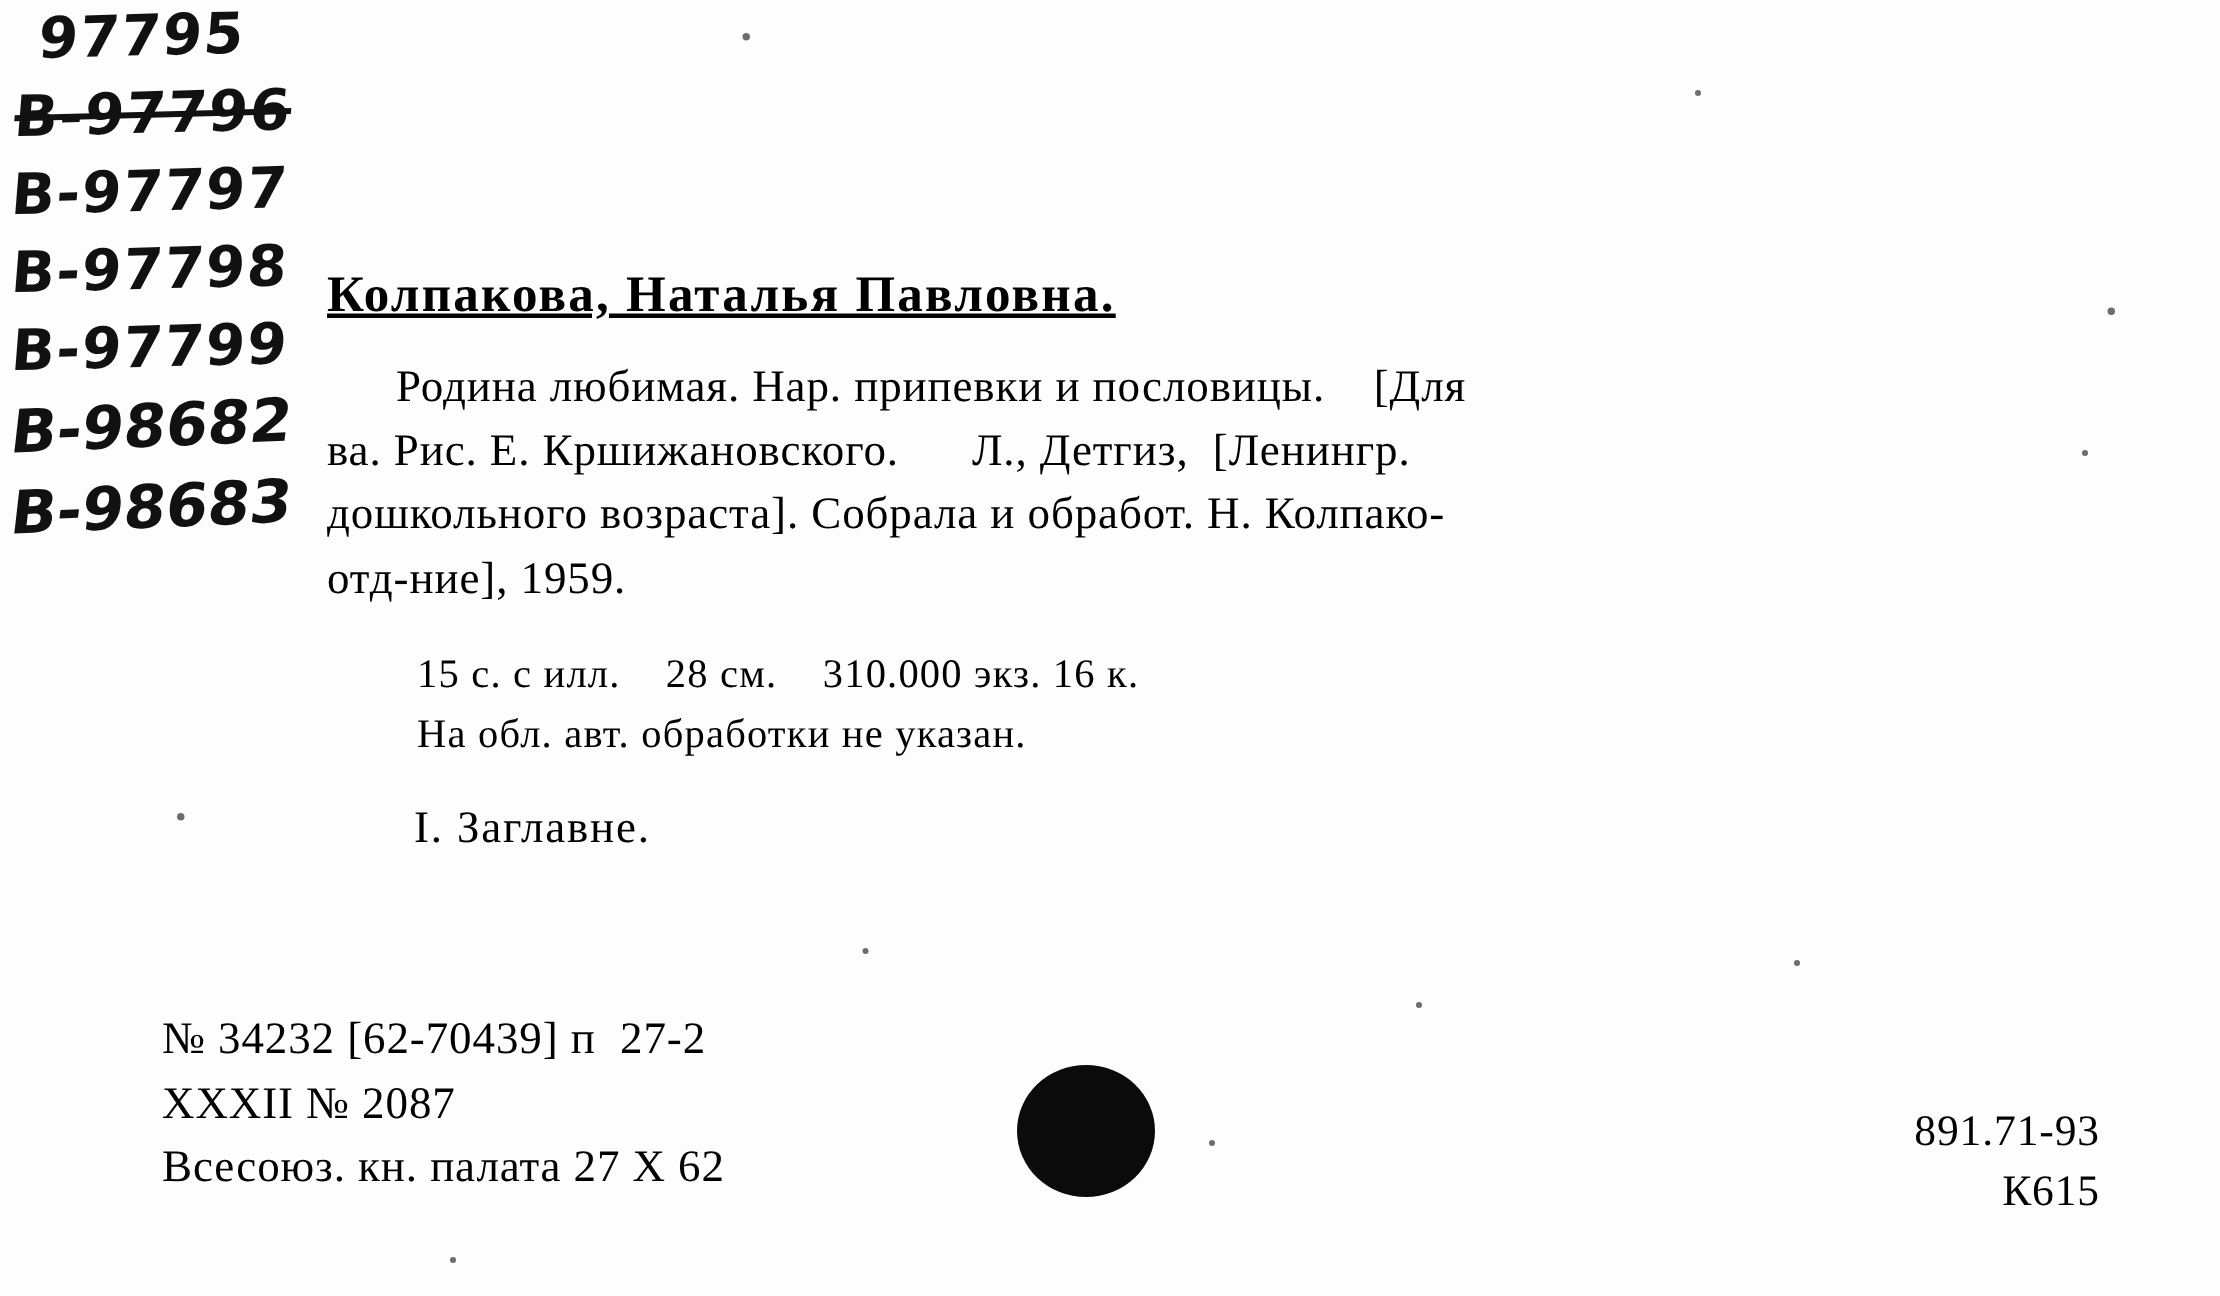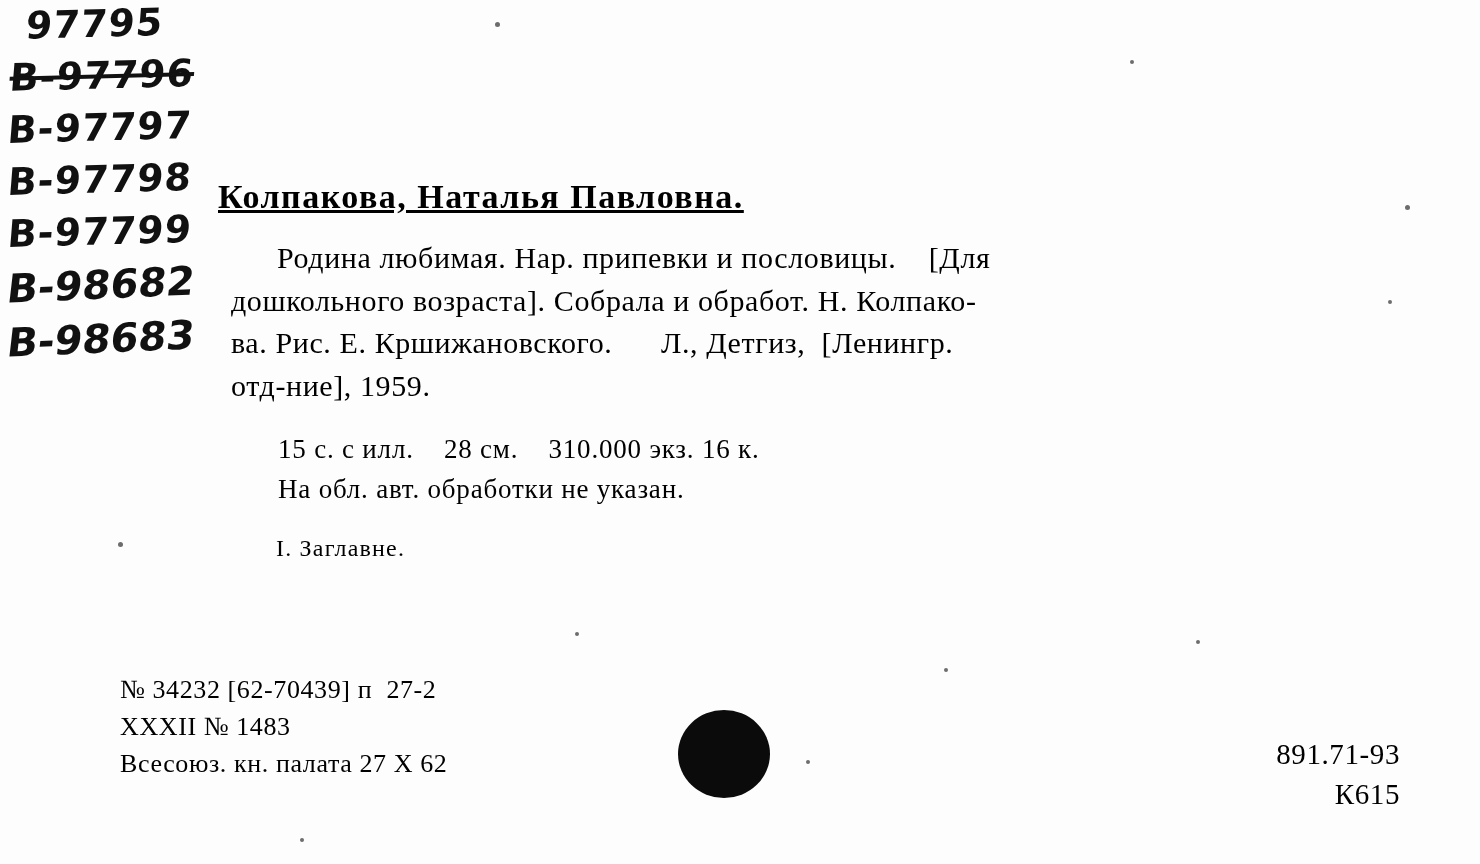--- a/index.html
+++ b/index.html
@@ -73,51 +73,51 @@
     font-size: 34px;
     letter-spacing: 1.5px;
     margin: 0 0 21px 0;
     text-decoration: underline;
   }
   .body-block {
     font-family: "Liberation Serif", serif;
     font-size: 30px;
     line-height: 1.42;
     letter-spacing: 0.6px;
-    margin: 13px;
+    margin: 0;
   }
   .body-block .indent { display: inline-block; width: 46px; }
   .body-line { white-space: pre; }
 
   .phys-block {
     font-family: "Liberation Serif", serif;
     font-size: 27px;
     line-height: 1.45;
     letter-spacing: 0.8px;
     margin: 23px 0 0 60px;
   }
   .phys-line { white-space: pre; }
 
   .tracing {
     position: absolute;
     left: 276px;
     top: 535px;
     font-family: "Liberation Serif", serif;
-    font-size: 24px;
+    font-size: 30px;
     letter-spacing: 1.2px;
     text-align: right;
   }
 
   
   .footer-left {
     position: absolute;
-    left: 120px;
+    left: 108px;
     top: 672px;
     font-family: "Liberation Serif", serif;
-    font-size: 26px;
+    font-size: 30px;
     line-height: 1.42;
     letter-spacing: 0.6px;
   }
   .footer-left div { white-space: pre; }
 
   .footer-right {
     position: absolute;
     right: 80px;
     top: 706px;
     text-align: right;
@@ -157,35 +157,35 @@
     <div class="hw-line hw-4">В-97798</div>
     <div class="hw-line hw-5">В-97799</div>
     <div class="hw-line heavy hw-6">В-98682</div>
     <div class="hw-line heavy hw-7">В-98683</div>
   </div>
 
   <div class="entry">
     <div class="author">Колпакова, Наталья Павловна.</div>
     <div class="body-block">
       <div class="body-line"><span class="indent"></span><span>Родина любимая. Нар. припевки и пословицы.    [Для</span></div>
+      <div class="body-line">ва. Рис. Е. Кршижановского.      Л., Детгиз,  [Ленингр.</div>
       <div class="body-line">дошкольного возраста]. Собрала и обработ. Н. Колпако-</div>
-      <div class="body-line">ва. Рис. Е. Кршижановского.      Л., Детгиз,  [Ленингр.</div>
       <div class="body-line">отд-ние], 1959.</div>
     </div>
     <div class="phys-block">
       <div class="phys-line">15 с. с илл.    28 см.    310.000 экз. 16 к.</div>
       <div class="phys-line">На обл. авт. обработки не указан.</div>
     </div>
   </div>
 
   <div class="tracing">I. Заглавне.</div>
 
   <div class="footer-left">
     <div>№ 34232 [62-70439] п  27-2</div>
-    <div>XXXII № 1483</div>
+    <div>XXXII № 2087</div>
     <div>Всесоюз. кн. палата 27 X 62</div>
   </div>
 
   <div class="ink-dot"></div>
 
   <div class="footer-right">
     <div>891.71-93</div>
     <div>К615</div>
   </div>
 

